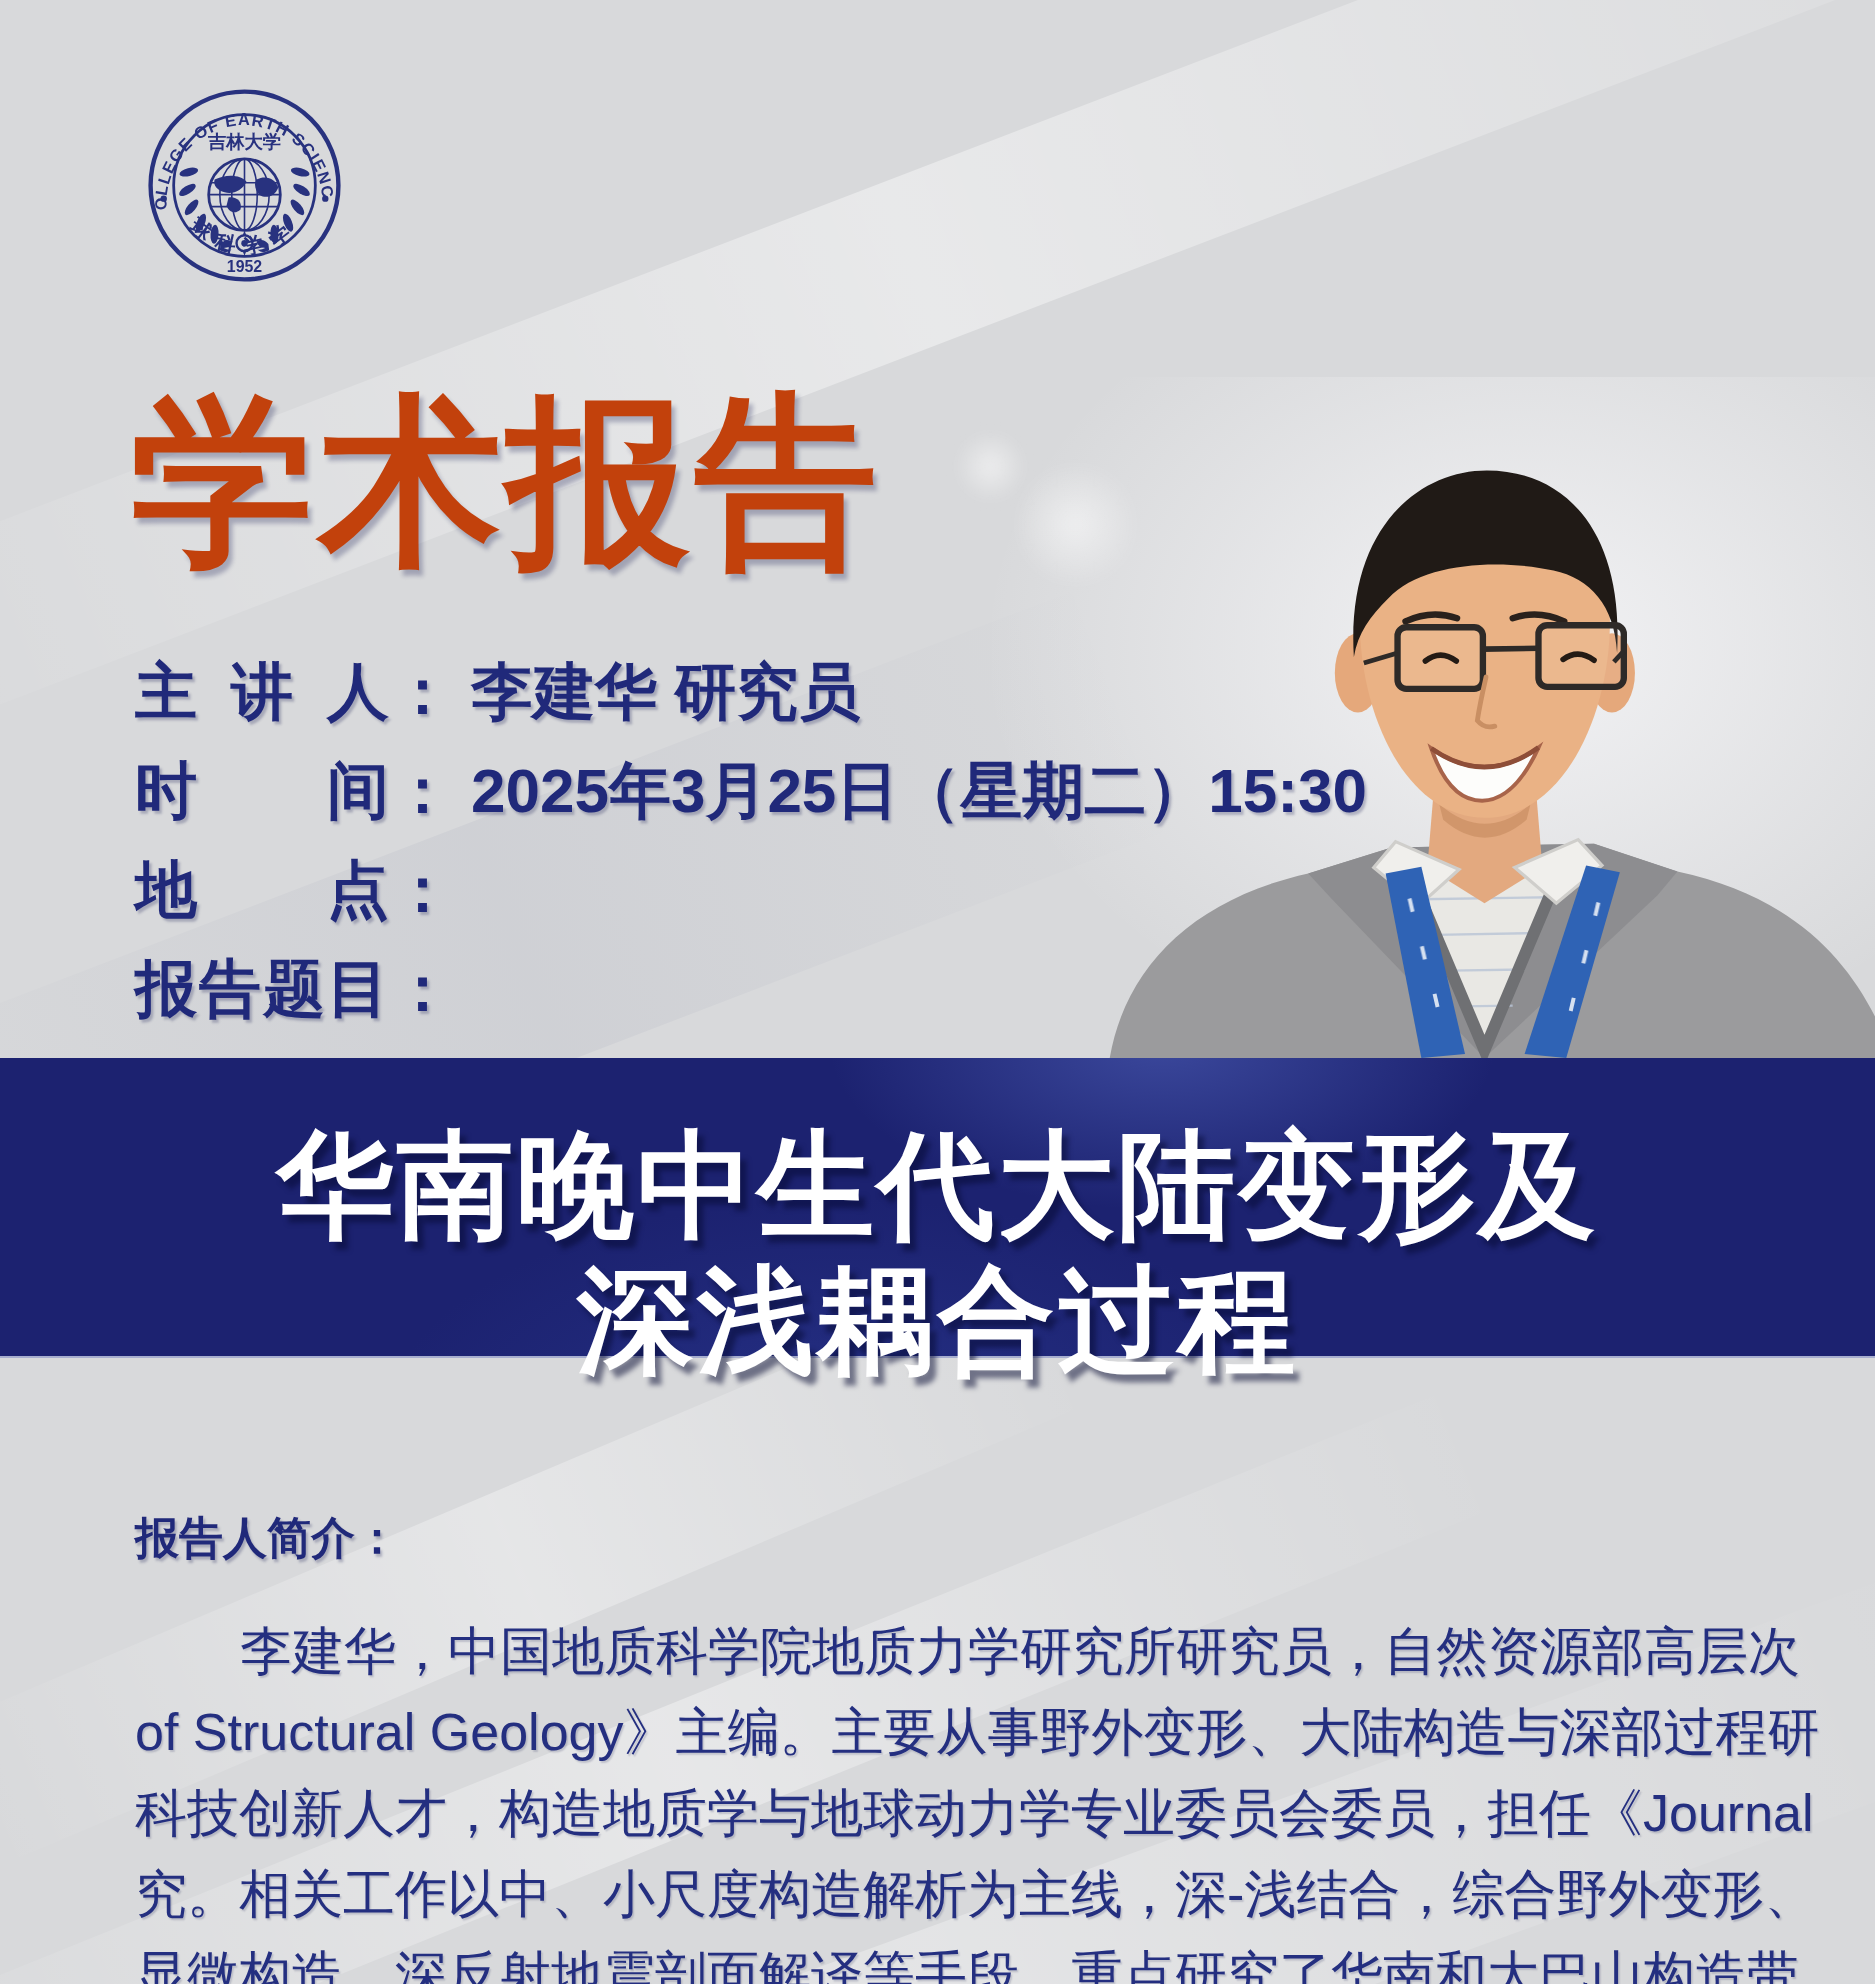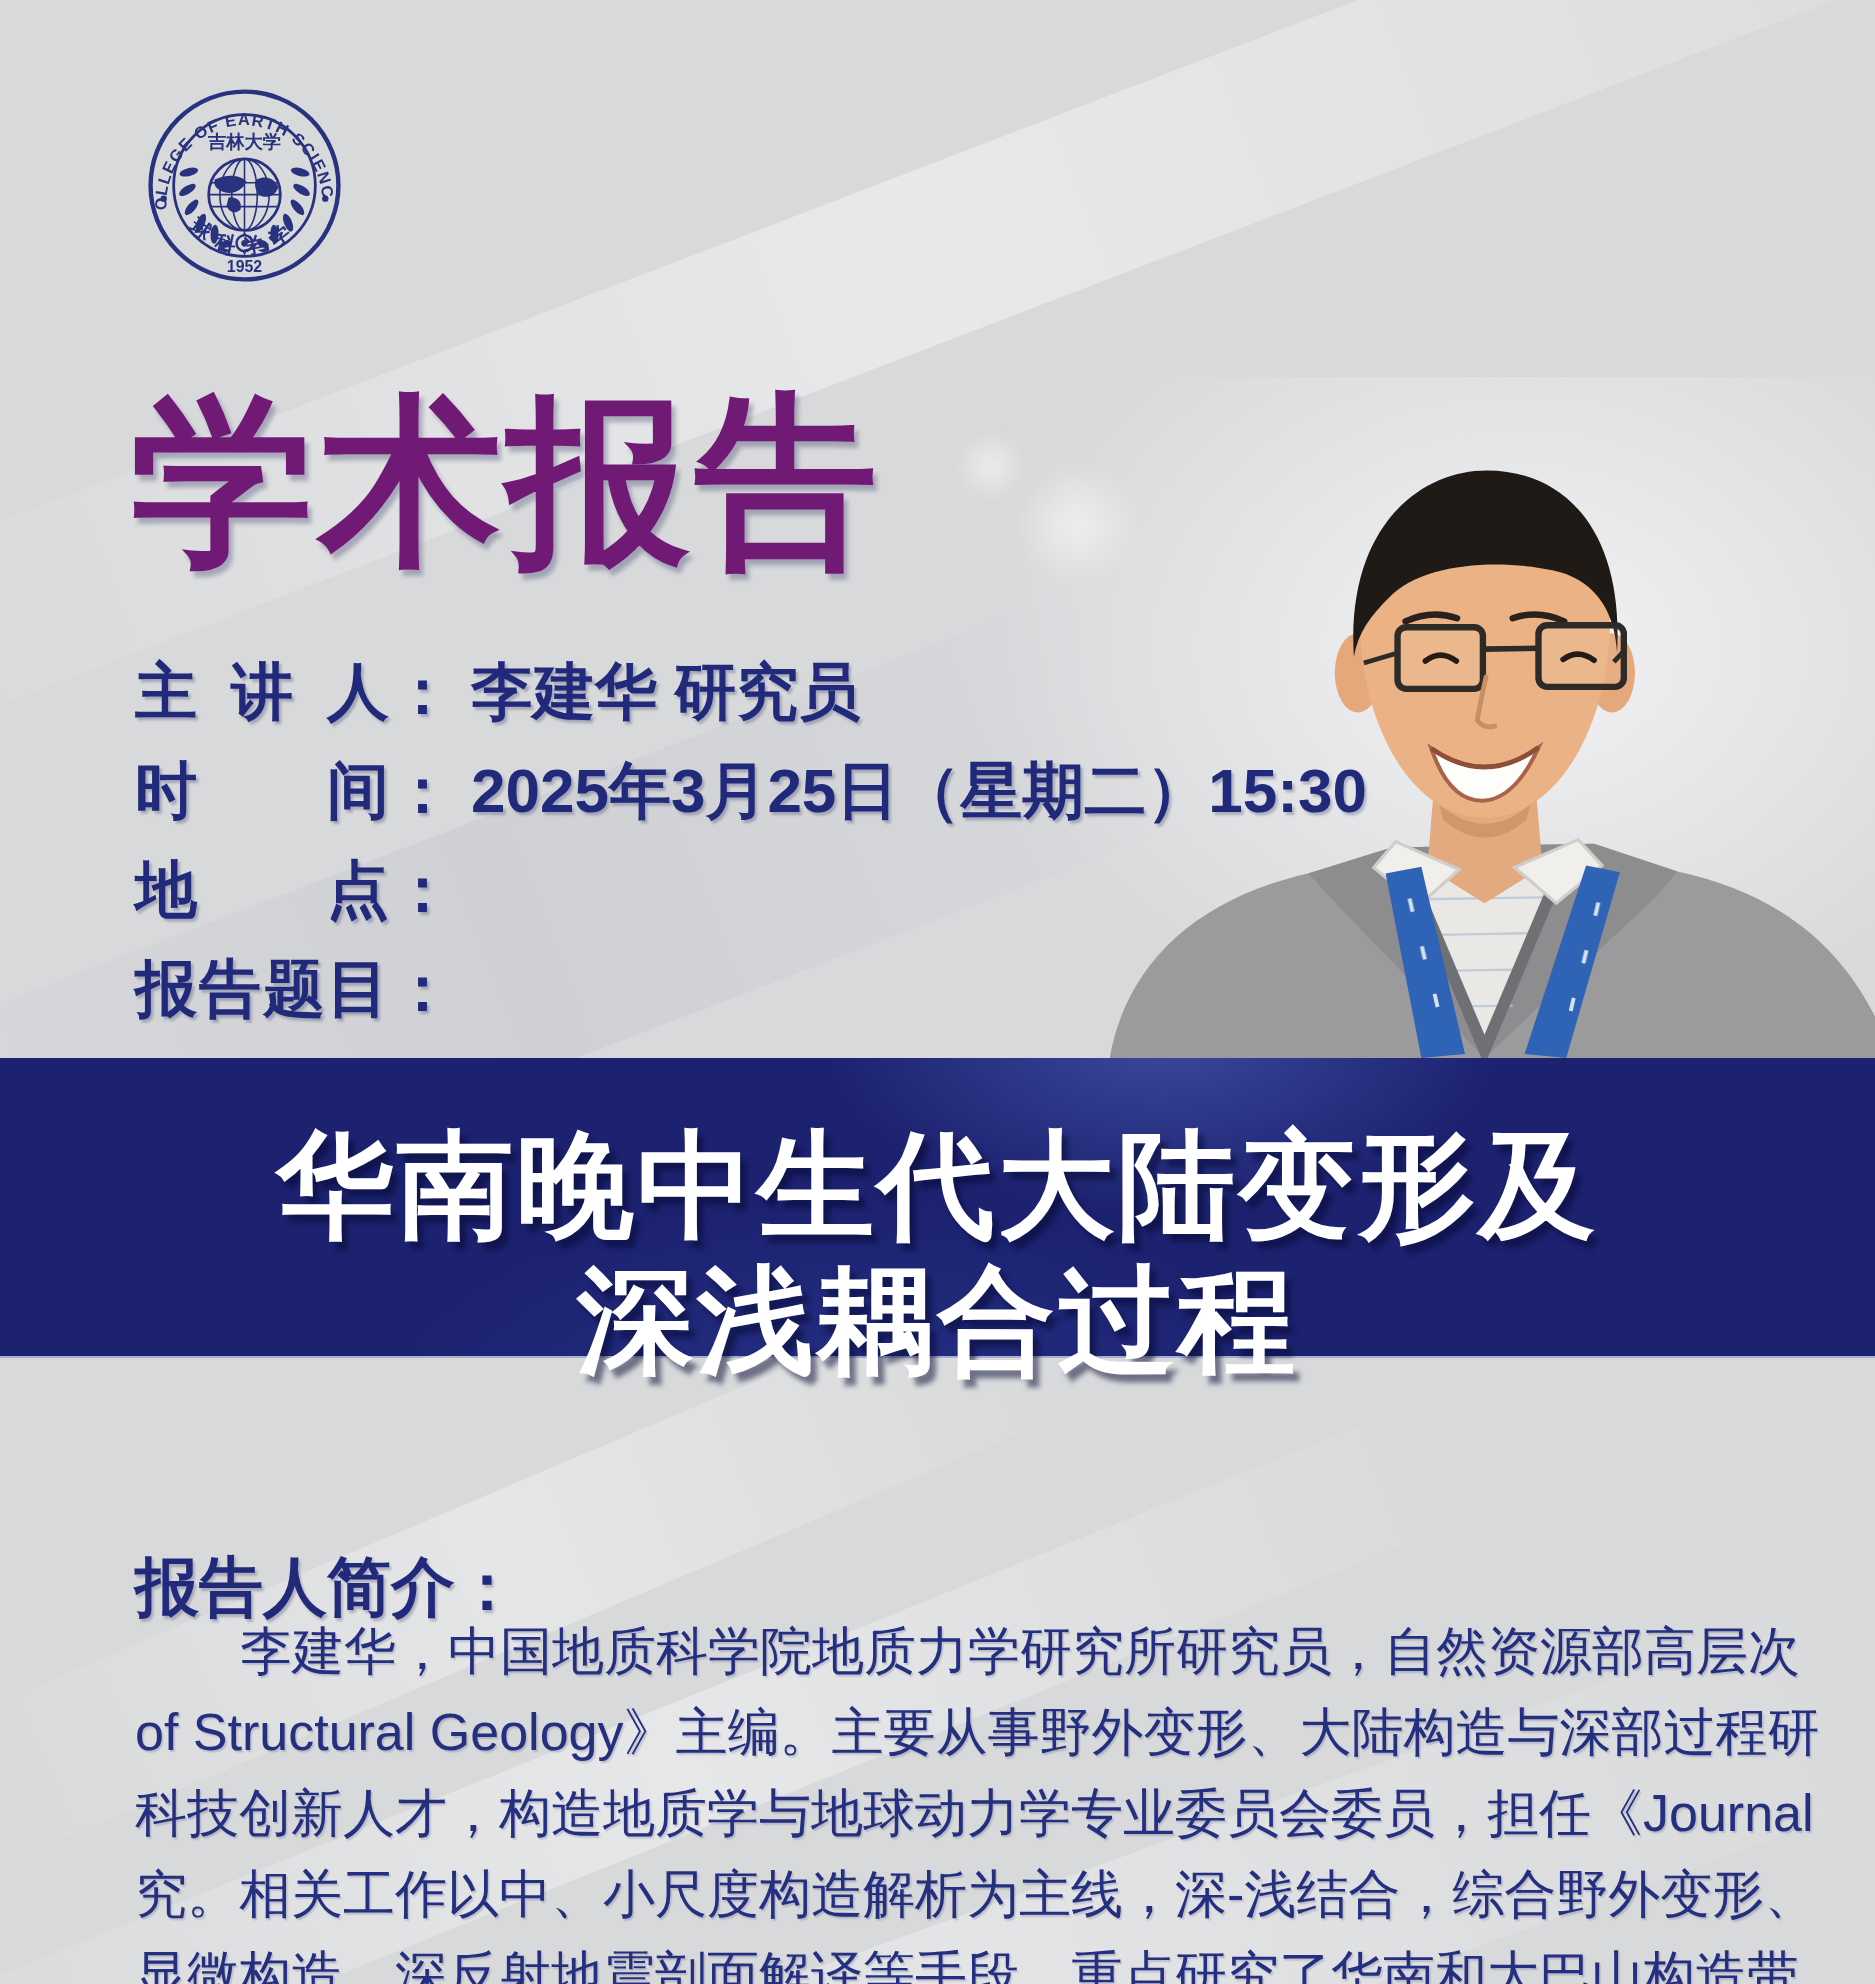--- a/index.html
+++ b/index.html
@@ -28,42 +28,42 @@
     background:radial-gradient(circle,rgba(255,255,255,.55),rgba(255,255,255,0) 70%);
     filter:blur(7.1px);}
   .b1{left:1016px;top:457px;width:119px;height:135px;}
   .b2{left:957px;top:429px;width:67px;height:75px;}
   .photoGlow{left:992px;top:377px;width:883px;height:680px;z-index:2;
     background:radial-gradient(ellipse at 60% 40%,rgba(245,245,247,.9),rgba(216,217,219,0) 72%);}
   
   .logo{left:147px;top:88px;width:195px;height:195px;z-index:3;}
   
   .title{left:131px;top:390px;z-index:3;font-size:183px;font-weight:bold;line-height:183px;
-    letter-spacing:4.8px;color:#701a75;white-space:nowrap;
+    letter-spacing:4.8px;color:#c2410c;white-space:nowrap;
     text-shadow:4px 5.6px 4px rgba(20,25,80,.28);}
   
   .info{left:135px;top:635px;z-index:3;}
   .info-row{display:flex;align-items:flex-end;height:99px;white-space:nowrap;
     font-size:62px;font-weight:bold;color:#20297a;
     text-shadow:2.4px 3.2px 2.4px rgba(20,25,80,.25);}
   .info-label{display:inline-block;width:254px;text-align:justify;text-align-last:justify;}
   .info-colon{margin:0 5.6px 0 2.4px;}
   .info-value{margin-left:12px;}
   
   .banner{left:0;top:1058px;width:1875px;height:300px;z-index:3;box-sizing:border-box;
     background:
       radial-gradient(ellipse 556px 278px at 62% -5%,rgba(90,110,200,.50),rgba(90,110,200,0) 60%),
       radial-gradient(ellipse 715px 357px at 45% 125%,rgba(45,60,150,.55),rgba(45,60,150,0) 65%),
       #1c2270;
     border-bottom:2.4px solid #a7aecf;}
   .banner-inner{padding-top:60px;text-align:center;color:#ffffff;font-weight:bold;}
   .banner-line{font-size:117px;line-height:135px;letter-spacing:3.2px;white-space:nowrap;
     text-shadow:6.4px 8px 4.8px rgba(5,10,50,.5);}
   
-  .bio-heading{left:135px;top:1544px;z-index:3;font-size:64px;font-weight:bold;color:#20297a;
+  .bio-heading{left:135px;top:1509px;z-index:3;font-size:44px;font-weight:bold;color:#20297a;
     white-space:nowrap;text-shadow:2px 2.8px 2.4px rgba(20,25,80,.25);}
   .bio{left:135px;top:1611px;width:1612px;z-index:3;font-size:52px;color:#242f80;}
   .bio-line{line-height:81px;white-space:nowrap;text-shadow:1.6px 2px 1.6px rgba(20,25,80,.18);}
   .bio-line.first{text-indent:105px;}
   
   .photo{left:1062px;top:399px;width:814px;height:659px;z-index:2;}
 </style>
 </head>
 <body>
 

